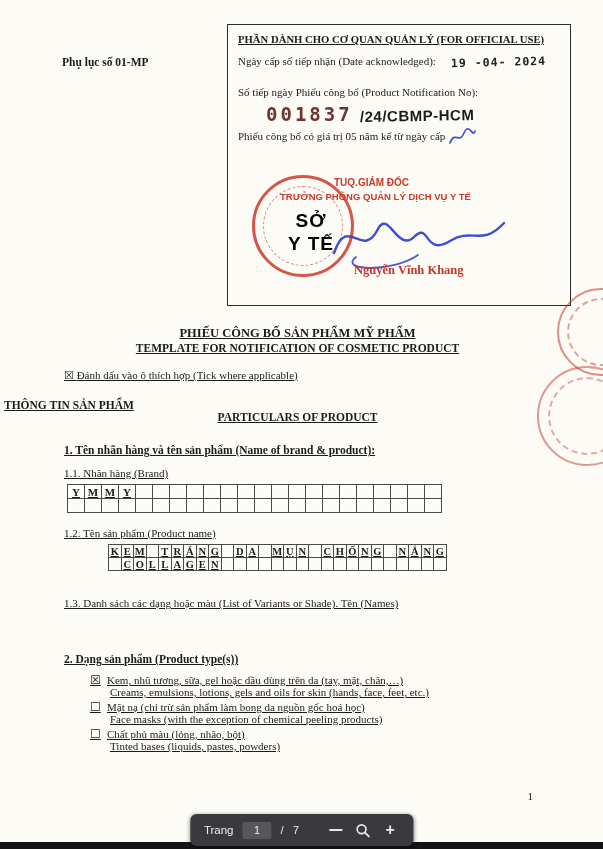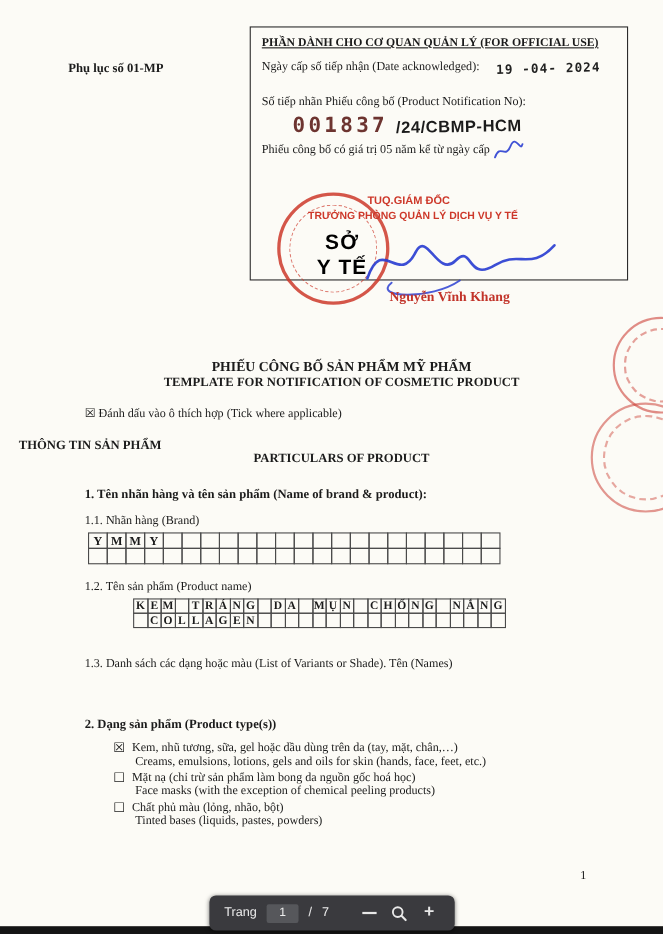--- a/index.html
+++ b/index.html
@@ -4,21 +4,21 @@
 <style>
   * { margin:0; padding:0; box-sizing:border-box; }
   body { background:#101012; font-family:"Liberation Serif", serif; }
   .viewport { position:relative; width:603px; height:849px; background:#141414; overflow:hidden; }
   .page { position:absolute; left:0; top:0; width:603px; height:842px; background:#fcfbf6; color:#1b1b1b; overflow:hidden; }
 
   
   .appendix { position:absolute; left:62px; top:56px; font-weight:bold; font-size:11.5px; }
 
   
-  .official-box { position:absolute; left:227px; top:24px; width:344px; height:231px; border:1.6px solid #2b2b2b; padding:8px 10px 0 10px; font-size:11px; }
+  .official-box { position:absolute; left:227px; top:24px; width:344px; height:282px; border:1.6px solid #2b2b2b; padding:8px 10px 0 10px; font-size:11px; }
   .ob-header { font-weight:bold; text-decoration:underline; font-size:10.7px; white-space:nowrap; }
   .ob-date-row { margin-top:10px; display:flex; justify-content:space-between; align-items:flex-start; }
   .date-stamp { font-family:"DejaVu Sans Mono", monospace; font-weight:bold; font-size:11.5px; letter-spacing:1px; margin-right:14px; transform:rotate(-1.5deg); color:#222; }
   .ob-notif-label { margin-top:17px; }
   .notif-row { margin-top:5px; margin-left:28px; display:flex; align-items:baseline; gap:7px; }
   .notif-number { font-family:"DejaVu Sans Mono", monospace; font-weight:bold; font-size:19px; letter-spacing:3px; color:#6d3430; }
   .notif-suffix { font-family:"Liberation Sans", sans-serif; font-weight:bold; font-size:15px; transform:rotate(-1deg); letter-spacing:0.5px; }
   .ob-validity { display:flex; align-items:center; gap:2px; }
   .pen-mark { position:relative; top:2px; }
 
@@ -32,21 +32,21 @@
   .signature-svg { position:absolute; left:88px; top:46px; }
   .signer { position:absolute; left:116px; top:114px; color:#c2342a; font-weight:bold; font-size:12.5px; white-space:nowrap; }
 
   
   .edge-stamp-1 { position:absolute; right:-42px; top:288px; width:88px; height:88px; border-radius:50%; border:2.5px solid rgba(200,50,40,0.55); }
   .edge-stamp-1::before { content:""; position:absolute; inset:8px; border-radius:50%; border:2px dashed rgba(200,50,40,0.45); }
   .edge-stamp-2 { position:absolute; right:-34px; top:366px; width:100px; height:100px; border-radius:50%; border:2.5px solid rgba(200,50,40,0.5); }
   .edge-stamp-2::before { content:""; position:absolute; inset:9px; border-radius:50%; border:2px dashed rgba(200,50,40,0.42); }
 
   
-  .main { position:absolute; left:17px; top:326px; width:587px; font-size:11px; }
+  .main { position:absolute; left:4px; top:326px; width:587px; font-size:11px;text-decoration:underline; }
   .title-vi { text-align:center; font-weight:bold; font-size:12.5px; }
   .title-en { text-align:center; font-weight:bold; font-size:11.5px; margin-top:1px; }
   .tick-note { margin:15px 0 0 60px; }
   .info-hd { margin-top:17px; text-align:left; font-weight:bold; font-size:11.5px; }
   .info-hd2 { text-align:center; font-weight:bold; font-size:11.5px; }
   .s-heading { margin:21px 0 0 60px; font-weight:bold; font-size:11.5px; }
   .sub-label { margin:11px 0 5px 60px; }
   .sub-label2 { margin:14px 0 5px 60px; }
   .variants-label { margin:26px 0 0 60px; }
   .s2-heading { margin:44px 0 0 60px; font-weight:bold; font-size:11.5px; }
@@ -84,21 +84,21 @@
   <div class="page">
 
     <div class="appendix">Phụ lục số 01-MP</div>
 
     <div class="official-box">
       <div class="ob-header">PHẦN DÀNH CHO CƠ QUAN QUẢN LÝ (FOR OFFICIAL USE)</div>
       <div class="ob-date-row">
         <span>Ngày cấp số tiếp nhận (Date acknowledged):</span>
         <span class="date-stamp">19 -04- 2024</span>
       </div>
-      <div class="ob-notif-label">Số tiếp nhãn Phiếu công bố (Product Notification No):</div>
+      <div class="ob-notif-label">Số tiếp ngày Phiếu công bố (Product Notification No):</div>
       <div class="notif-row">
         <span class="notif-number">001837</span>
         <span class="notif-suffix">/24/CBMP-HCM</span>
       </div>
       <div class="ob-validity">
         <span>Phiếu công bố có giá trị 05 năm kể từ ngày cấp</span>
         <svg class="pen-mark" width="30" height="22" viewBox="0 0 30 22">
           <path d="M3 16 C 8 3, 12 18, 17 6 S 26 12, 28 4" fill="none" stroke="#2b3fd1" stroke-width="1.7" stroke-linecap="round" opacity="0.9"></path>
         </svg>
       </div>

